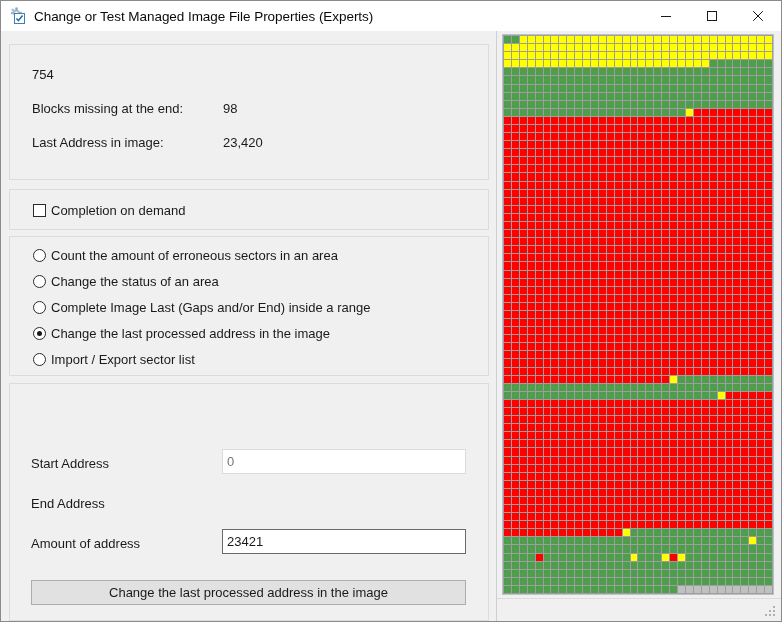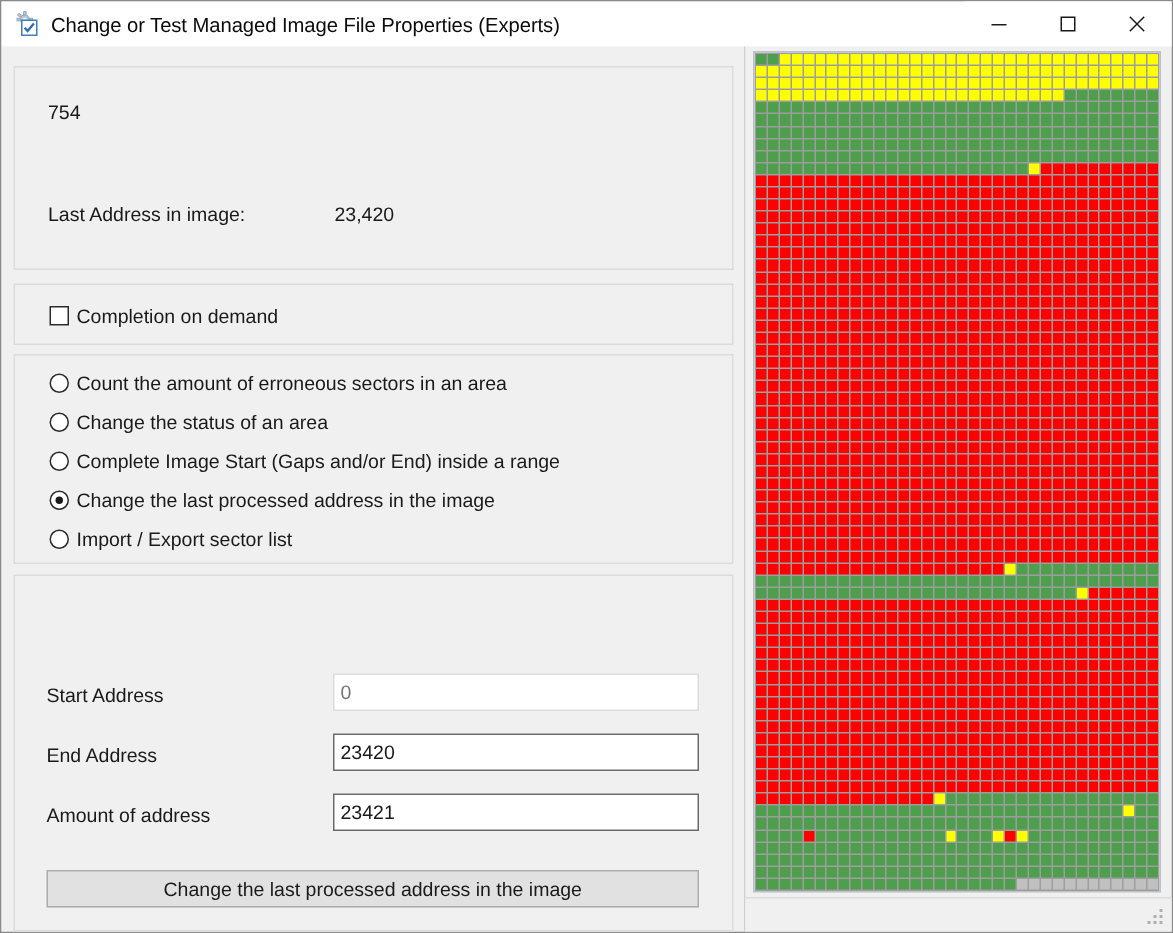--- a/index.html
+++ b/index.html
@@ -205,20 +205,24 @@
 
       <div class="group legended" style="left:8px;top:13px;width:480px;height:136px;">
         <div class="legend-row">
           <span class="legend-seg-left"></span>
           <span class="legend-seg-right"></span>
         </div>
 
         <div class="status-row" style="left:22px;top:23px;">
           <span class="status-value">754</span>
         </div>
+        <div class="status-row" style="left:22px;top:57px;">
+          <span class="status-label">Blocks missing at the end:</span>
+          <span class="status-value">98</span>
+        </div>
         <div class="status-row" style="left:22px;top:91px;">
           <span class="status-label">Last Address in image:</span>
           <span class="status-value">23,420</span>
         </div>
       </div>
 
       <div class="group" style="left:8px;top:158px;width:480px;height:41px;">
         <div class="chk-wrap" style="left:23px;top:13px;">
           <span class="chk-box"></span>
           <span class="chk-label">Completion on demand</span>
@@ -229,39 +233,38 @@
         <div class="radio-wrap" style="left:23px;top:37px;">
           <span class="radio-dot"></span>
           <span class="radio-label">Change the status of an area</span>
         </div>
         <div class="radio-wrap" style="left:23px;top:11px;">
           <span class="radio-dot"></span>
           <span class="radio-label">Count the amount of erroneous sectors in an area</span>
         </div>
         <div class="radio-wrap" style="left:23px;top:63px;">
           <span class="radio-dot"></span>
-          <span class="radio-label">Complete Image Start (Gaps and/or End) inside a range</span>
+          <span class="radio-label">Complete Image Last (Gaps and/or End) inside a range</span>
         </div>
         <div class="radio-wrap" style="left:23px;top:89px;">
           <span class="radio-dot checked"></span>
           <span class="radio-label">Change the last processed address in the image</span>
         </div>
         <div class="radio-wrap" style="left:23px;top:115px;">
           <span class="radio-dot"></span>
           <span class="radio-label">Import / Export sector list</span>
         </div>
       </div>
 
       <div class="group" style="left:8px;top:352px;width:480px;height:238px;">
 
         <span class="field-label" style="left:21px;top:72px;">Start Address</span>
         <input class="field-input placeholder-style" style="left: 212px; top: 65px; width: 244px; height: 25px;" value="" placeholder="0">
 
         <span class="field-label" style="left:21px;top:112px;">End Address</span>
-        <input class="field-input filled" style="left: 212px; top: 105px; width: 244px; height: 25px;" value="23420">
 
         <span class="field-label" style="left:21px;top:152px;">Amount of address</span>
         <input class="field-input filled" style="left: 212px; top: 145px; width: 244px; height: 25px;" value="23421">
 
         <div class="action-btn" style="left:21px;top:196px;width:435px;height:25px;">Change the last processed address in the image</div>
       </div>
     </div>
 
     <div class="right">
       <div class="mapbox">

